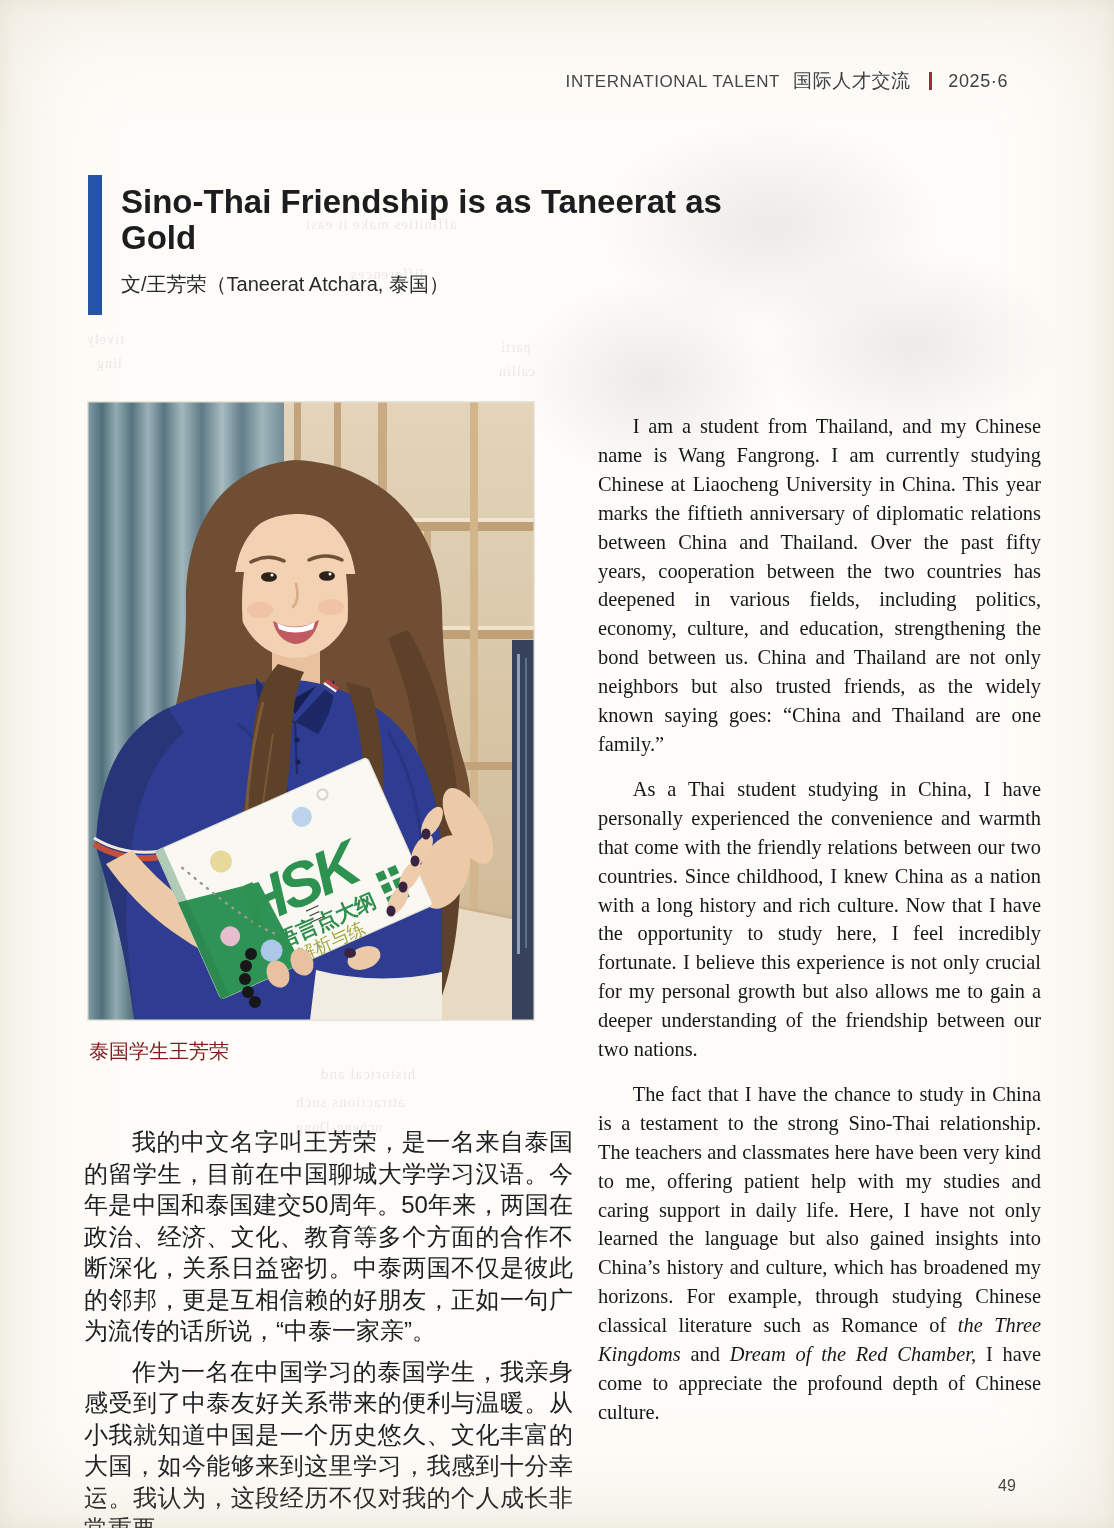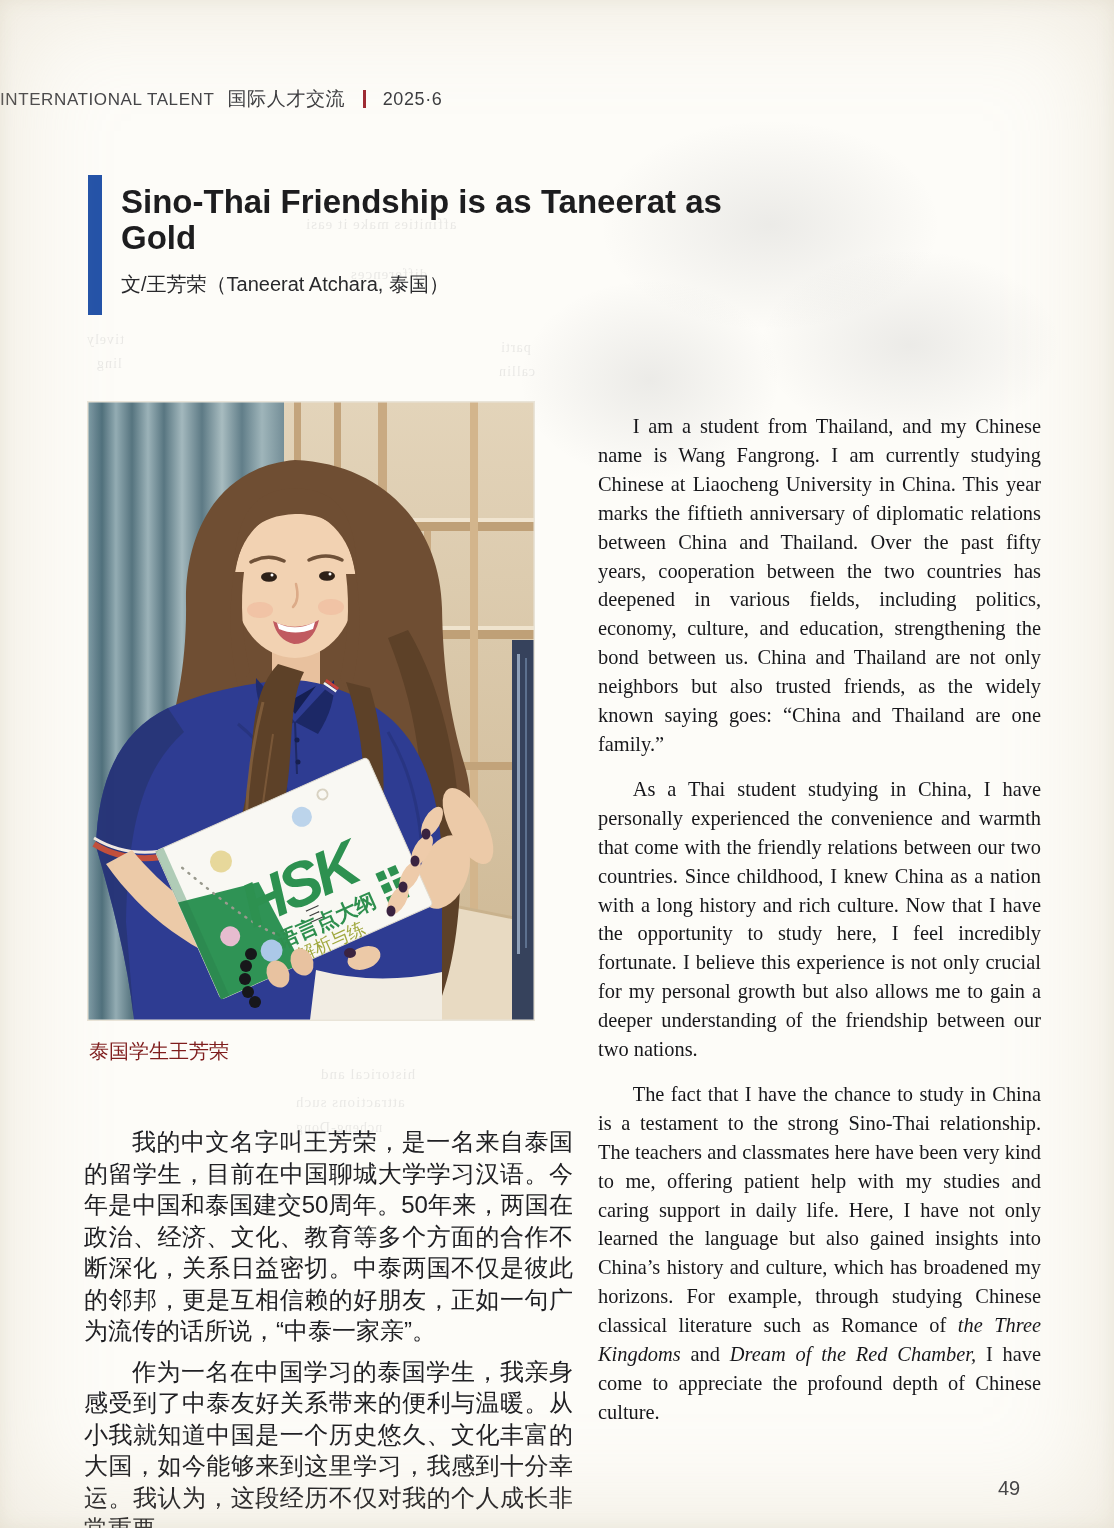--- a/index.html
+++ b/index.html
@@ -16,21 +16,21 @@
   .ghost{position:absolute;border-radius:50%;pointer-events:none;
     background:radial-gradient(closest-side, rgba(110,110,112,.12), rgba(110,110,112,0));}
   .g1{left:600px;top:120px;width:340px;height:210px;}
   .g2{left:760px;top:250px;width:300px;height:190px;}
   .g3{left:520px;top:280px;width:260px;height:200px;}
   .bleed-layer{position:absolute;inset:0;pointer-events:none;}
   .bleed{position:absolute;color:#7d7d80;opacity:.15;white-space:nowrap;
     font-family:"Liberation Serif", serif;letter-spacing:1px;}
 
   
-  .page-header{position:absolute;top:86px;left:0;right:106px;text-align:left;
+  .page-header{position:absolute;top:68px;left:0;right:106px;text-align:right;
     font-size:17px;color:#454548;letter-spacing:.6px;}
   .page-header .zh{font-size:19px;margin-left:8px;color:#3d3d40;}
   .issue-divider{display:inline-block;width:3px;height:18px;background:#9e2b33;
     margin:0 11px 0 13px;vertical-align:-3px;}
   .issue{font-size:18px;color:#3d3d40;}
 
   
   .title-block{position:absolute;left:88px;top:171px;width:700px;}
   .accent-bar{position:absolute;left:0;top:4px;width:14px;height:140px;background:#2553a8;}
   .title-zh{margin:0 0 0 33px;font-size:51px;line-height:56px;font-weight:700;
@@ -50,21 +50,21 @@
     font-size:24px;line-height:31.5px;text-align:justify;color:#202024;}
   .chinese-col p{margin:0 0 9px 0;text-indent:2em;}
 
   
   .english-col{position:absolute;left:598px;top:396px;width:443px;
     font-family:"Liberation Serif", serif;font-size:20.4px;line-height:28.9px;
     text-align:justify;color:#17171b;}
   .english-col p{margin:16px 0 13px 0;text-indent:1.7em;}
   .english-col em{font-style:italic;}
 
-  .page-number{position:absolute;left:998px;top:1477px;font-size:20px;color:#3e3e42;}
+  .page-number{position:absolute;left:998px;top:1477px;font-size:16px;color:#3e3e42;}
 </style>
 </head>
 <body>
 
 <div class="sheet">
 
   <div class="ghost g1"></div>
   <div class="ghost g2"></div>
   <div class="ghost g3"></div>
   <div class="bleed-layer">

